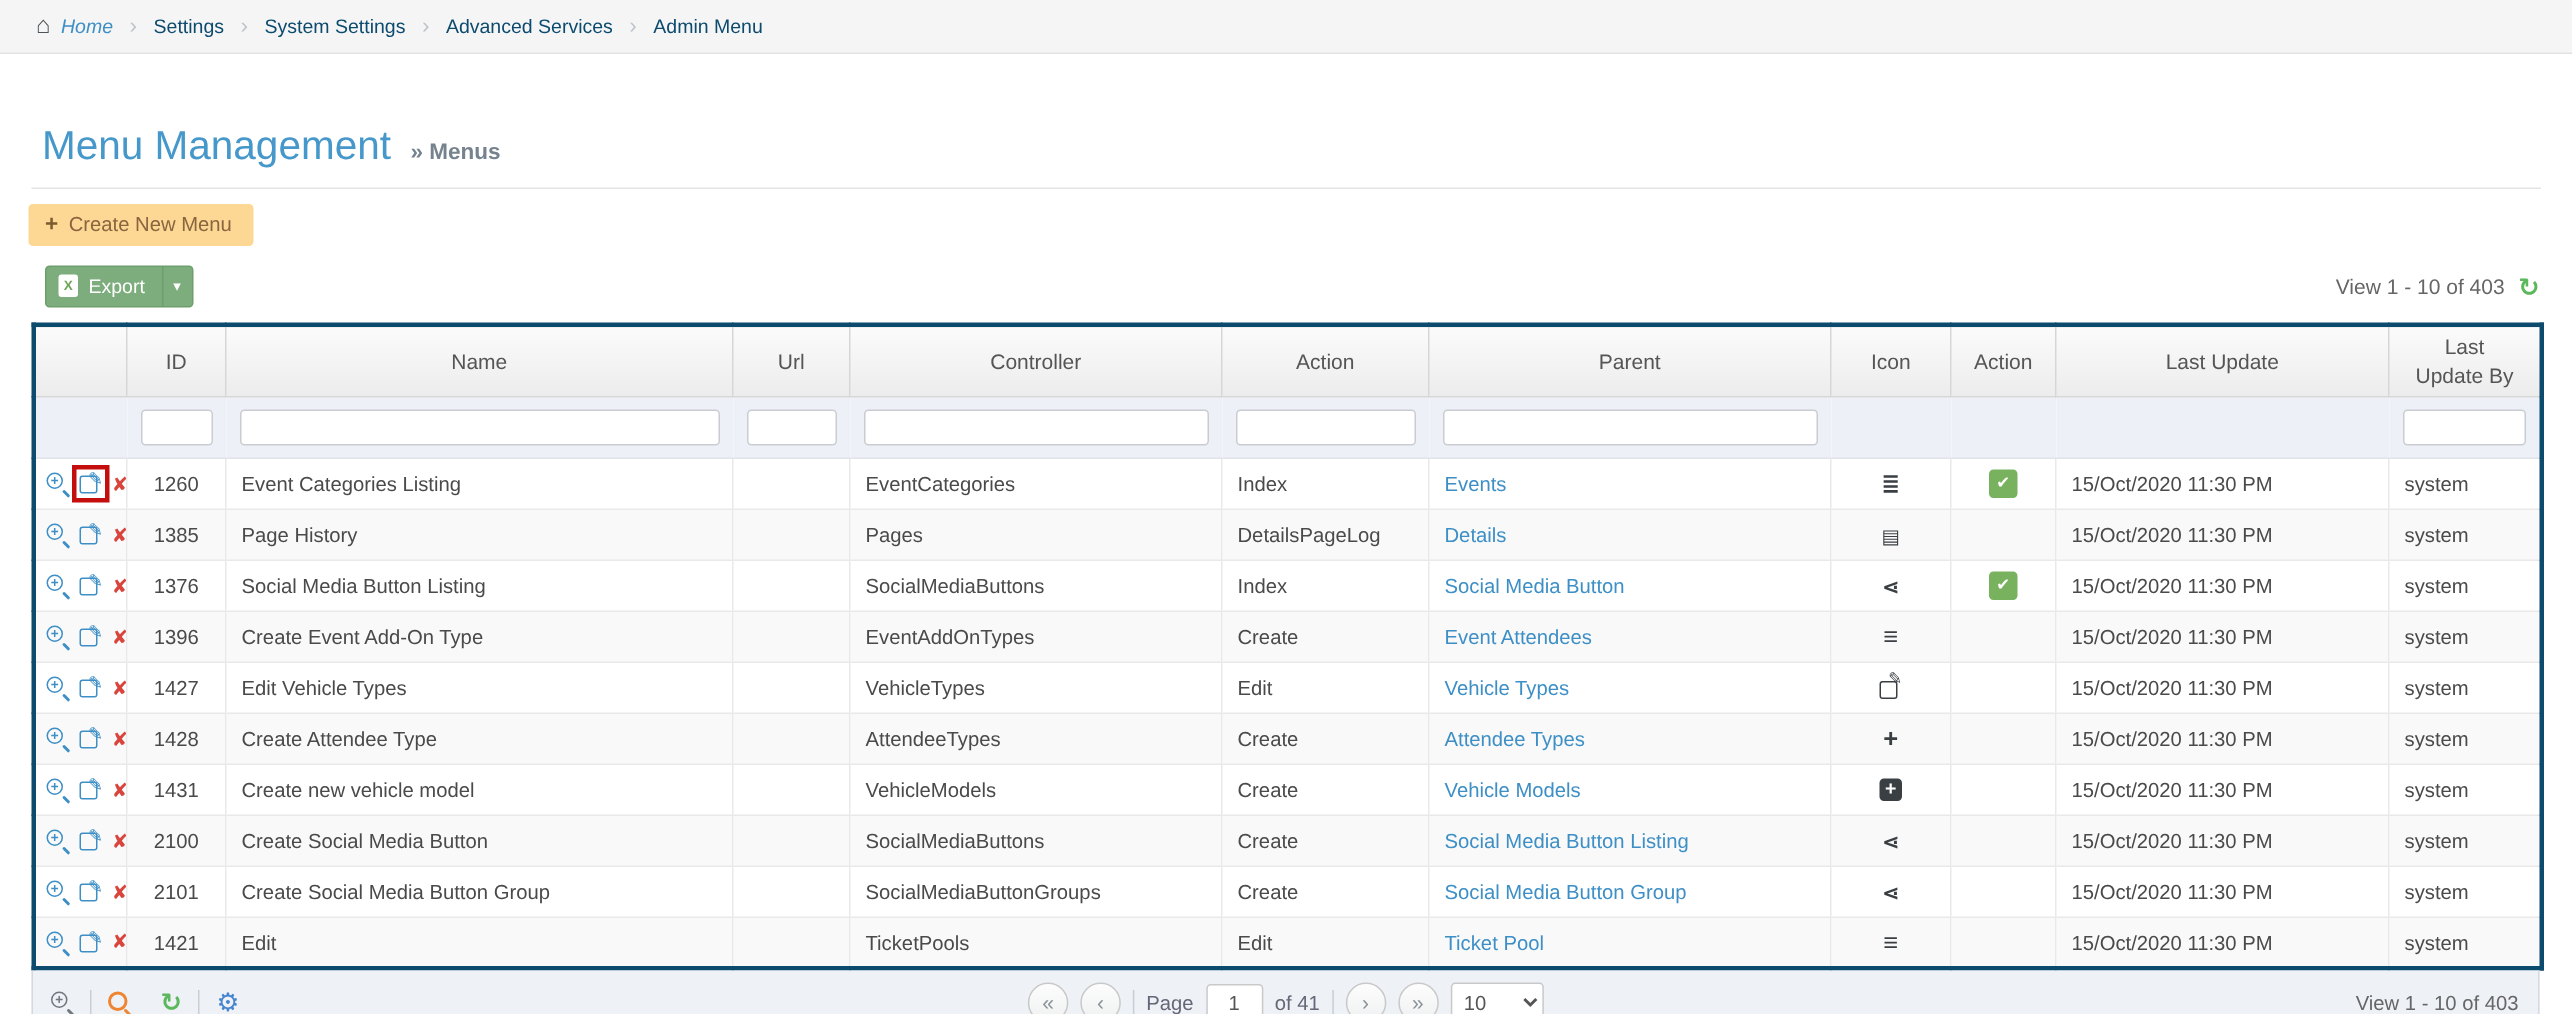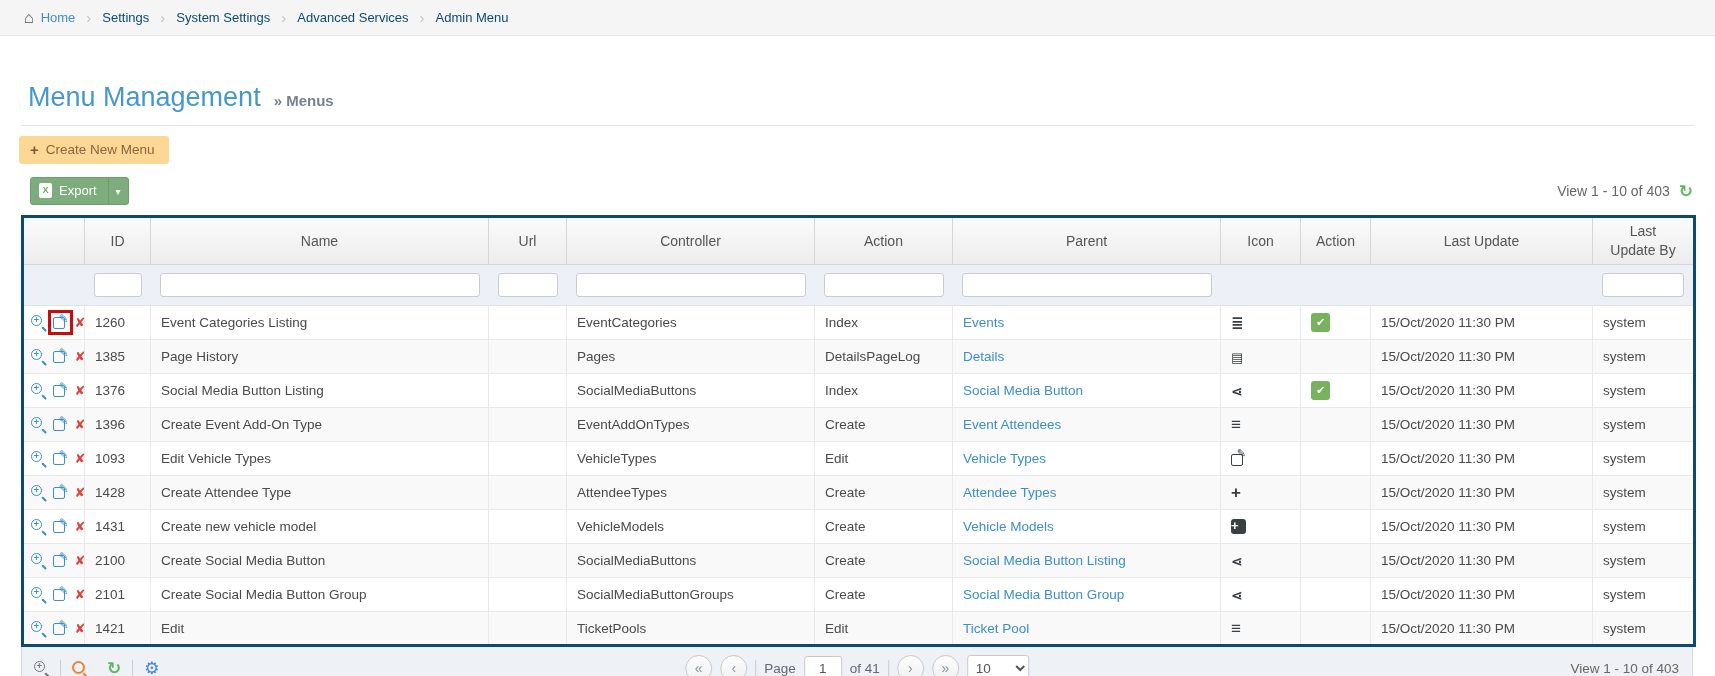--- a/index.html
+++ b/index.html
@@ -8,21 +8,21 @@
     background: #fff; color: #444;
     font-family: "Liberation Sans", "DejaVu Sans", sans-serif;
     font-size: 14px;
   }
   
   .crumb-bar {
     height: 36px; background: #f5f5f5; border-bottom: 1px solid #e3e3e3;
     display: flex; align-items: center; padding-left: 24px; font-size: 13px;
   }
   .home-ico { color: #4d5358; font-size: 16px; margin-right: 7px; line-height: 1; }
-  .crumb-link { color: var(--link-blue, #3d8fc6); text-decoration: none; cursor: pointer; }
+  .crumb-link { color: var(--link-blue, #3d8fc6); text-decoration: none; cursor: pointer; font-style: italic; }
   .crumb-item { color: #0c4a6e; }
   .crumb-sep { color: #bfc4c9; margin: 0 11px; font-size: 15px; line-height: 1; }
   
   .title-row { margin: 14px 0 0 28px; display: flex; align-items: baseline; }
   .page-title { color: var(--title-blue, #4698cb); font-size: 27px; font-weight: 400; margin-top: 32px; }
   .page-subtitle { color: #76838f; font-size: 15px; font-weight: 700; margin-left: 13px; }
   .rule { border: none; border-top: 1px solid #e4e4e4; margin: 12px 21px 0 21px; }
   
   .create-btn {
     margin: 10px 0 0 19px; display: inline-flex; align-items: center;
@@ -59,21 +59,21 @@
     width: 100%; height: 24px; border: 1px solid #c9ccd1; border-radius: 3px;
     padding: 0 5px; font-size: 13px; font-family: inherit; background: #fff;
   }
   .grid tbody td {
     height: 34px; padding: 0 10px; font-size: 13.5px; color: #4a4a4a;
     border-right: 1px solid #e9e9e9; border-bottom: 1px solid #e9e9e9;
     overflow: hidden; white-space: nowrap;
   }
   .grid tbody td:last-child { border-right: none; }
   .grid tbody tr:nth-child(even) { background: #f9f9f9; }
-  .c-id, .c-icon, .c-visible { }
+  .c-id, .c-icon, .c-visible { text-align: center; }
   .c-actions { padding: 0 0 0 7px !important; }
   .c-actions span { margin-right: 3px; cursor: pointer; }
   .parent-link { color: var(--link-blue, #3d8fc6); text-decoration: none; cursor: pointer; text-align: right; }
   
   .mag { position: relative; display: inline-block; width: 15px; height: 15px; vertical-align: middle; }
   .mag::before {
     content: "+"; position: absolute; left: 0; top: 0; width: 9px; height: 9px;
     border: 1.6px solid currentColor; border-radius: 50%; font-size: 9px; line-height: 9px;
     text-align: center; font-weight: 700;
   }
@@ -283,21 +283,21 @@
     <td class="c-visible"></td>
     <td>15/Oct/2020 11:30 PM</td>
     <td>system</td>
   </tr>
       <tr>
     <td class="c-actions">
       <span class="mag blue"></span>
       <span class="edit-ico"></span>
       <span class="x-ico"></span>
     </td>
-    <td class="c-id">1093</td>
+    <td class="c-id">1427</td>
     <td>Edit Vehicle Types</td>
     <td></td>
     <td>VehicleTypes</td>
     <td>Edit</td>
     <td><a class="parent-link">Vehicle Types</a></td>
     <td class="c-icon"><span class="menu-ico" data-icon="edit-square-icon"></span></td>
     <td class="c-visible"></td>
     <td>15/Oct/2020 11:30 PM</td>
     <td>system</td>
   </tr>

